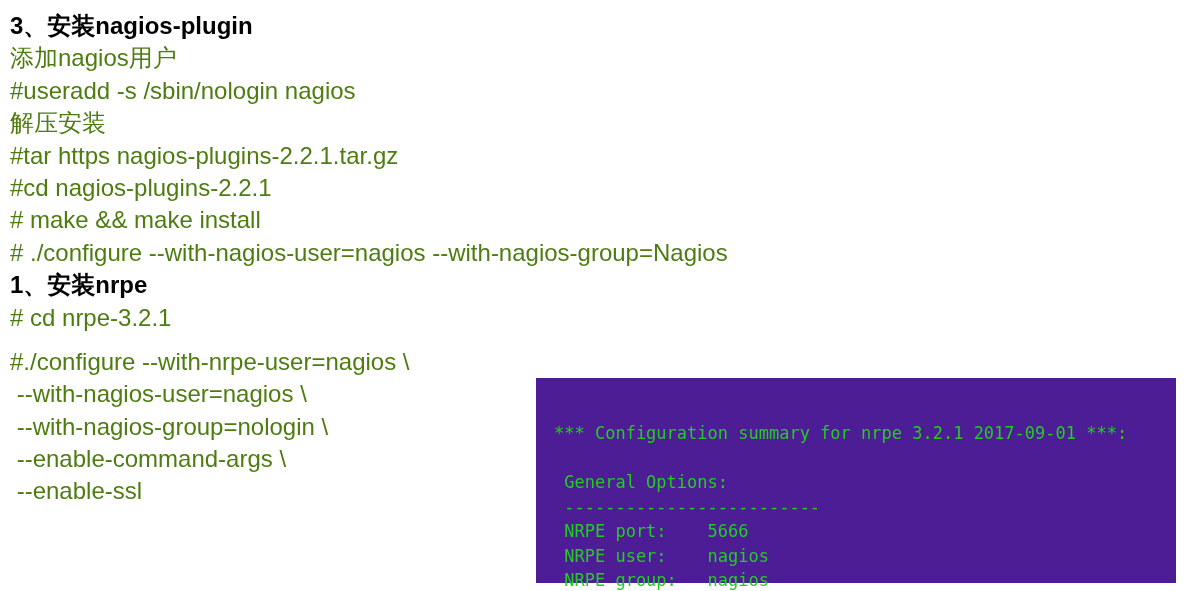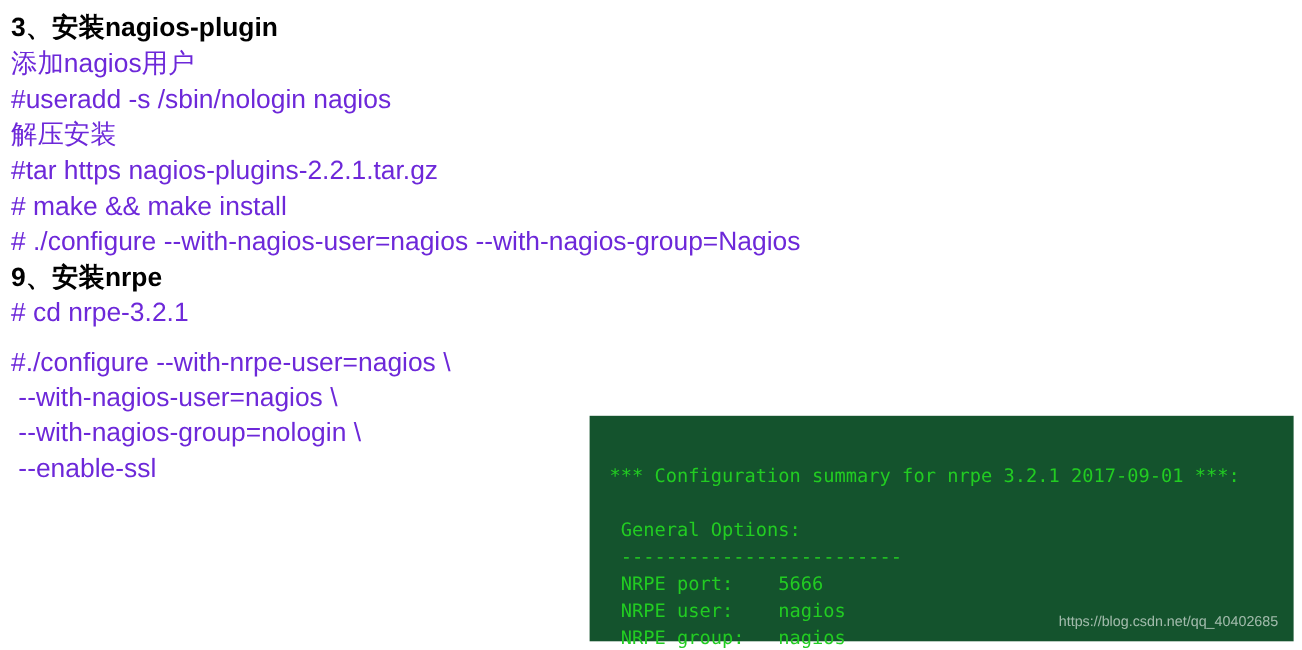--- a/index.html
+++ b/index.html
@@ -16,38 +16,38 @@
     }
     .heading {
       font-weight: bold;
       font-size: 24px;
       line-height: 1.35;
       color: #000;
     }
     .line {
       font-size: 24px;
       line-height: 1.35;
-      color: #6d28d9;
+      color: #4d7c0f;
       white-space: pre;
     }
     .content-row {
       display: flex;
       align-items: flex-start;
     }
     .left-col {
       flex: 0 0 auto;
       margin-top: 12px;
     }
     .terminal {
       position: absolute;
       left: 536px;
       top: 378px;
       width: 640px;
       height: 205px;
-      background: #14532d;
+      background: #4c1d95;
       color: #22cc22;
       font-family: "Lucida Console", "Consolas", monospace;
       font-size: 17px;
       line-height: 1.45;
       padding: 18px 18px 14px 18px;
       white-space: pre;
     }
     .term-heading { color: #22cc22; }
     .term-line { color: #22cc22; }
     .dashes { color: #22cc22; }
@@ -62,39 +62,40 @@
   </style>
 </head>
 <body>
 
 <div class="page">
   <div class="heading">3、安装nagios-plugin</div>
   <div class="line">添加nagios用户</div>
   <div class="line">#useradd -s /sbin/nologin nagios</div>
   <div class="line">解压安装</div>
   <div class="line">#tar https nagios-plugins-2.2.1.tar.gz</div>
+  <div class="line">#cd nagios-plugins-2.2.1</div>
   <div class="line"># make &amp;&amp; make install</div>
   <div class="line"># ./configure --with-nagios-user=nagios --with-nagios-group=Nagios</div>
-  <div class="heading">9、安装nrpe</div>
+  <div class="heading">1、安装nrpe</div>
   <div class="line"># cd nrpe-3.2.1</div>
 
   <div class="content-row">
     <div class="left-col">
       <div class="line">#./configure --with-nrpe-user=nagios \</div>
       <div class="line"> --with-nagios-user=nagios \</div>
       <div class="line"> --with-nagios-group=nologin \</div>
+      <div class="line"> --enable-command-args \</div>
       <div class="line"> --enable-ssl</div>
     </div>
   </div>
 </div>
 
 <div class="terminal">
 <span class="term-heading">*** Configuration summary for nrpe 3.2.1 2017-09-01 ***:</span>
 
 <span class="term-line"> General Options:</span>
 <span class="dashes"> -------------------------</span>
 <span class="term-line"> NRPE port:    5666</span>
 <span class="term-line"> NRPE user:    nagios</span>
 <span class="term-line"> NRPE group:   nagios</span>
 
 
-<span class="watermark">https://blog.csdn.net/qq_40402685</span>
 </div>
 
 </body></html>

